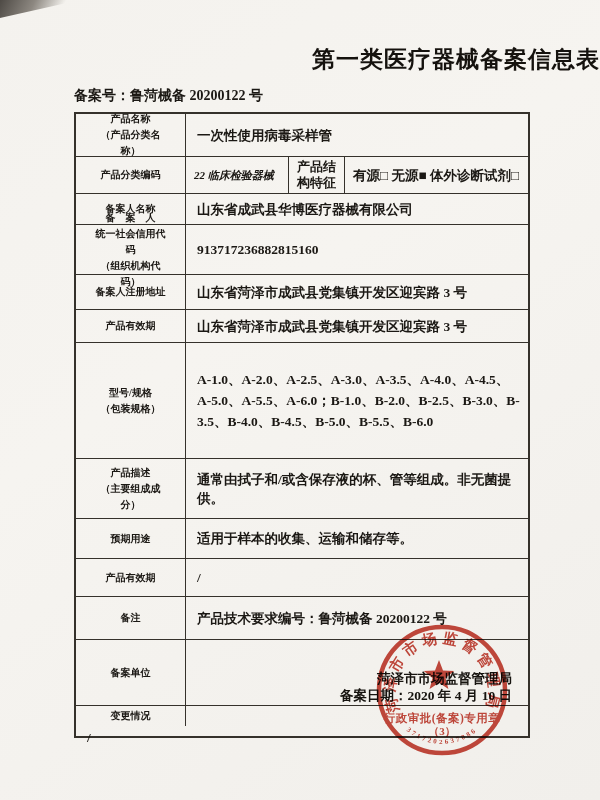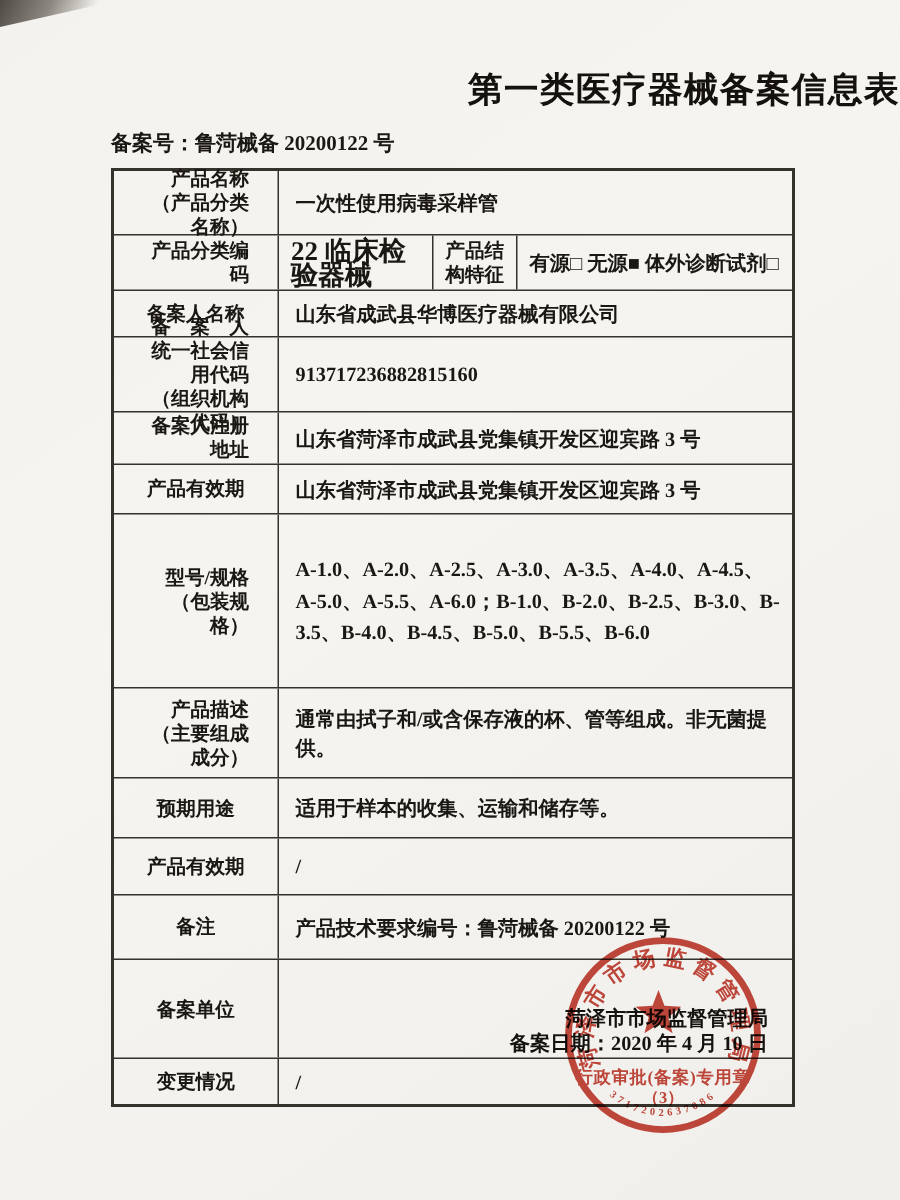--- a/index.html
+++ b/index.html
@@ -25,38 +25,38 @@
   }
   .record-no {
     position:absolute; top:87px; left:74px; width:456px;
     text-align:left; font-size:14px; padding-right:2px; box-sizing:border-box;
   }
   .tbl {
     position:absolute; left:74px; top:112px; width:456px;
     border:2px solid #35312b; box-sizing:border-box;
   }
   .row { display:flex; border-bottom:1.5px solid #35312b; box-sizing:border-box; }
-  .row:last-child { border-bottom:none; }
+  .row:last-child { border-bottom:none;flex-direction:column; }
   .lbl {
     width:110px; min-width:110px; box-sizing:border-box;
     border-right:1.5px solid #35312b;
     display:flex; align-items:center; justify-content:center;
-    text-align:right; white-space:pre-line;
-    font-size:13px; line-height:16px; padding:2px 19px;
+    text-align:center; white-space:pre-line;
+    font-size:10px; line-height:16px; padding:2px 19px;
   }
   .val {
     flex:1; display:flex; align-items:center;
     font-size:13.5px; line-height:19px;
     padding:2px 8px 2px 11px; box-sizing:border-box;
   }
   .val-mid {
     width:103px; min-width:103px; box-sizing:border-box;
     border-right:1.5px solid #35312b;
     display:flex; align-items:center;
-    font-size:18px; line-height:16px; padding:2px 4px 2px 8px;
+    font-size:11px; line-height:16px; padding:2px 4px 2px 8px;font-style:italic;
   }
   .sub-lbl {
     width:56px; min-width:56px; box-sizing:border-box;
     border-right:1.5px solid #35312b;
     display:flex; align-items:center; justify-content:center;
     text-align:center; white-space:pre-line;
     font-size:13px; line-height:16px; padding:2px 2px;
   }
   .filing-cell { position:relative; }
   .filing-block {

